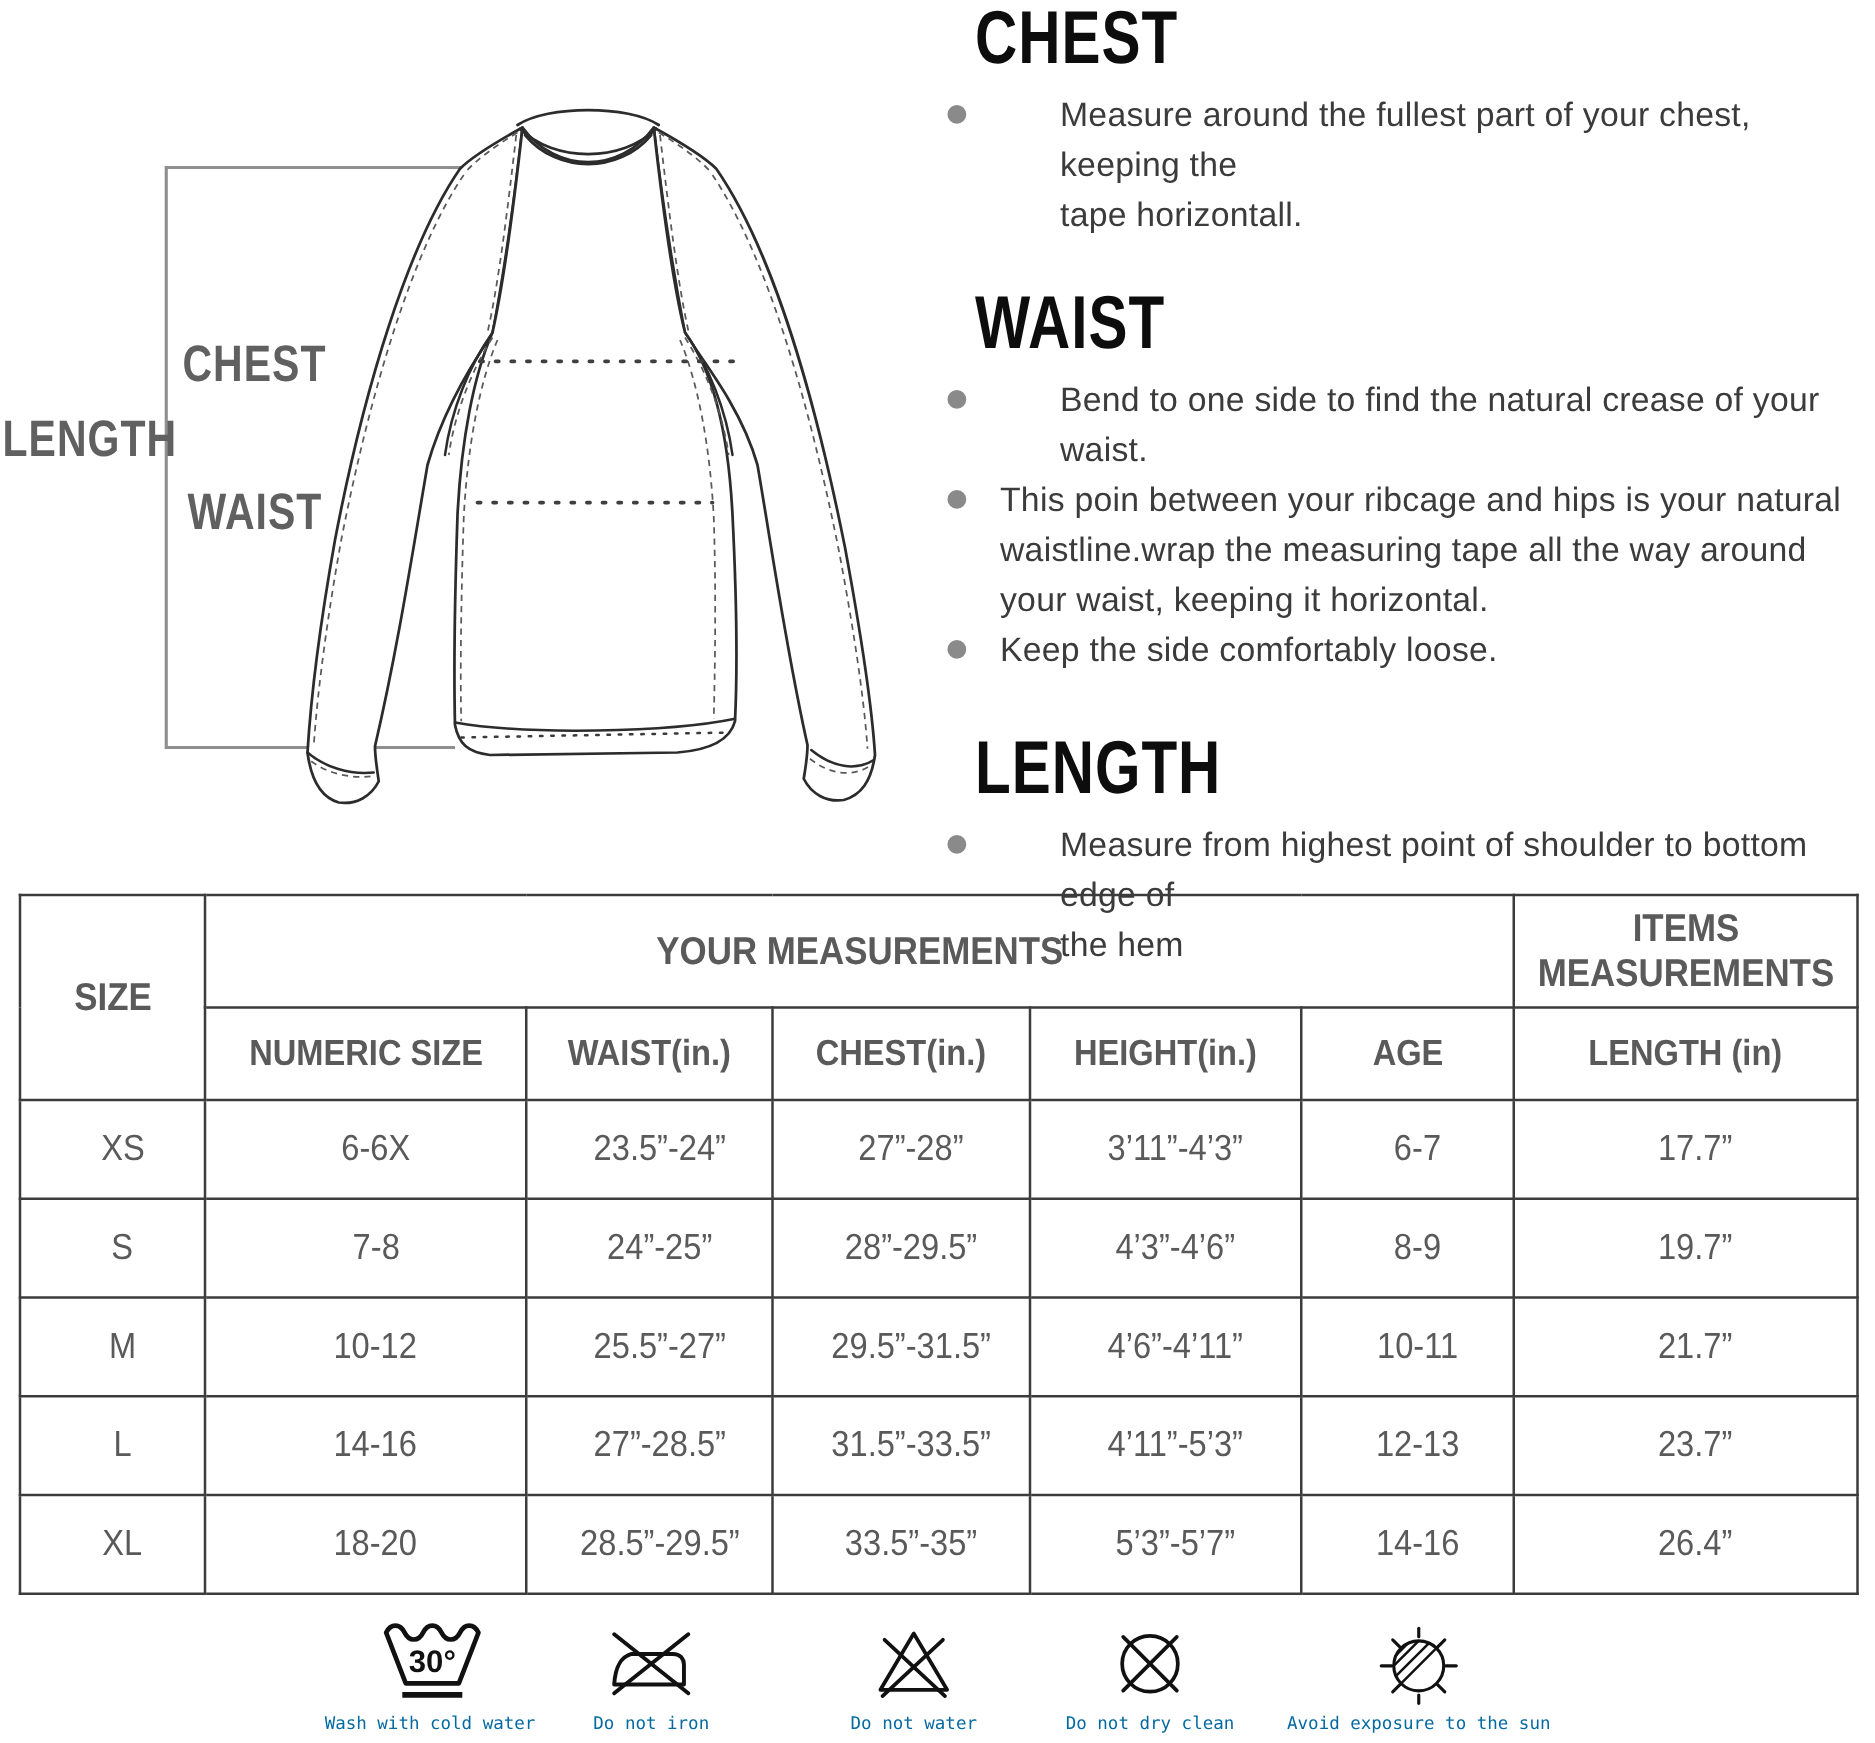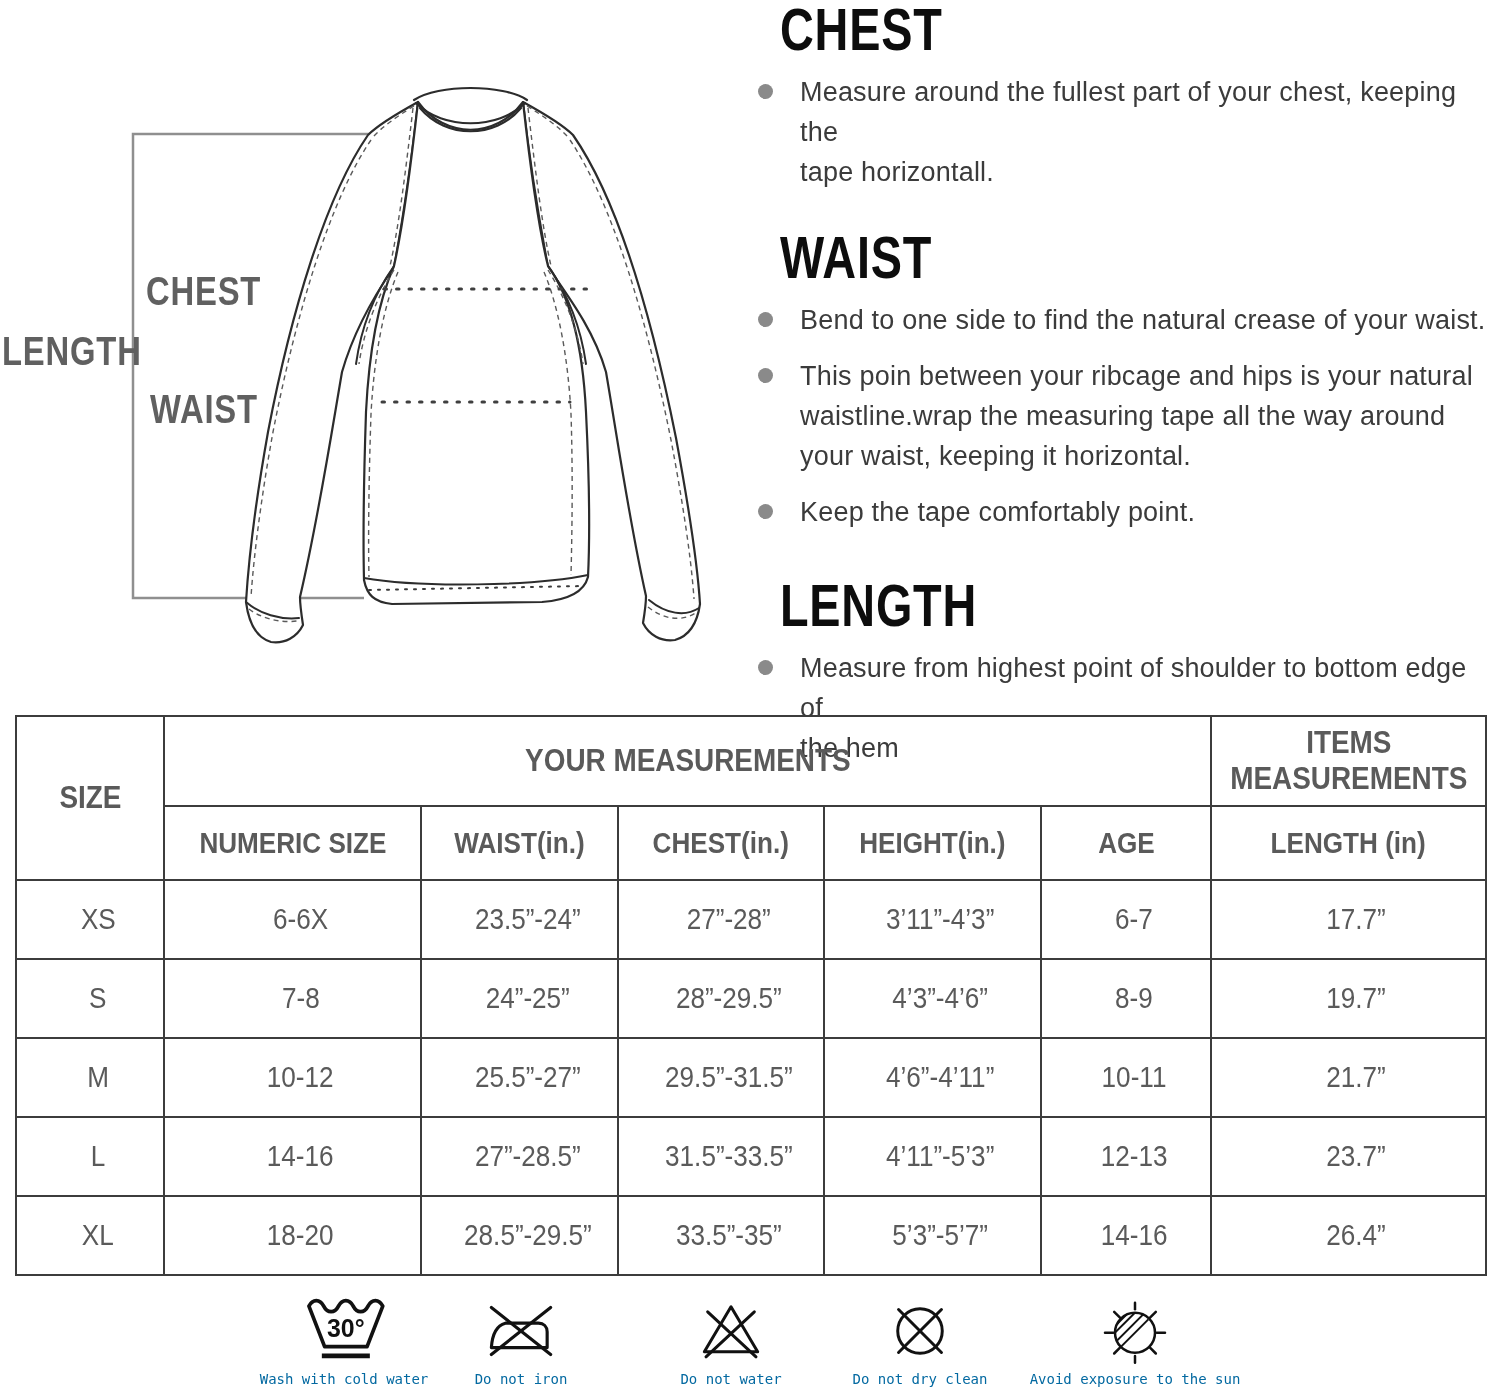--- a/index.html
+++ b/index.html
@@ -11,22 +11,22 @@
   .diagram svg{position:absolute;left:0;top:0;}
   .dlabel{position:absolute;font-weight:700;font-size:41px;color:#606060;white-space:nowrap;}
   .dx{display:inline-block;transform:scaleX(.8);transform-origin:left center;letter-spacing:1px;}
 
   
   .rcol{position:absolute;left:756px;top:0;width:740px;}
   .sec h2{margin:0 0 0 24px;font-size:60px;line-height:60px;font-weight:700;color:#0d0d0d;}
   .hx{display:inline-block;transform:scaleX(.78);transform-origin:left center;letter-spacing:1px;}
   .sec-waist{margin-top:36px;}
   .sec-length{margin-top:44px;}
-  .li{display:flex;margin-top:16px;}
-  .li.first{margin-top:12px;}
+  .li{display:flex;}
+  .li.first{margin-top:12px;gap:48px;}
   .li .dot{flex:0 0 15px;width:15px;height:15px;border-radius:50%;background:#8a8a8a;margin:12px 0 0 2px;}
   .li p{margin:0 0 0 27px;font-size:27px;line-height:40px;color:#3b3b3b;white-space:pre-line;letter-spacing:.2px;}
 
   
   .tblwrap{position:absolute;left:15px;top:715px;width:1470px;}
   table{border-collapse:collapse;table-layout:fixed;width:1470px;color:#5a5a5a;}
   th,td{border:2px solid #3c3c3c;text-align:center;vertical-align:middle;padding:0;}
   .h1 th{height:88px;font-size:31px;font-weight:700;}
   .h2 th{height:72px;font-size:29px;font-weight:700;}
   td{height:77px;font-size:29px;font-weight:400;padding-left:16px;}
@@ -119,21 +119,21 @@
         <p>Bend to one side to find the natural crease of your waist.</p>
       </div>
       <div class="li">
         <span class="dot"></span>
         <p>This poin between your ribcage and hips is your natural
 waistline.wrap the measuring tape all the way around
 your waist, keeping it horizontal.</p>
       </div>
       <div class="li">
         <span class="dot"></span>
-        <p>Keep the tape comfortably point.</p>
+        <p>Keep the side comfortably loose.</p>
       </div>
     </div>
 
     <div class="sec sec-length">
       <h2><span class="hx">LENGTH</span></h2>
       <div class="li first">
         <span class="dot"></span>
         <p>Measure from highest point of shoulder to bottom edge of
 the hem</p>
       </div>

